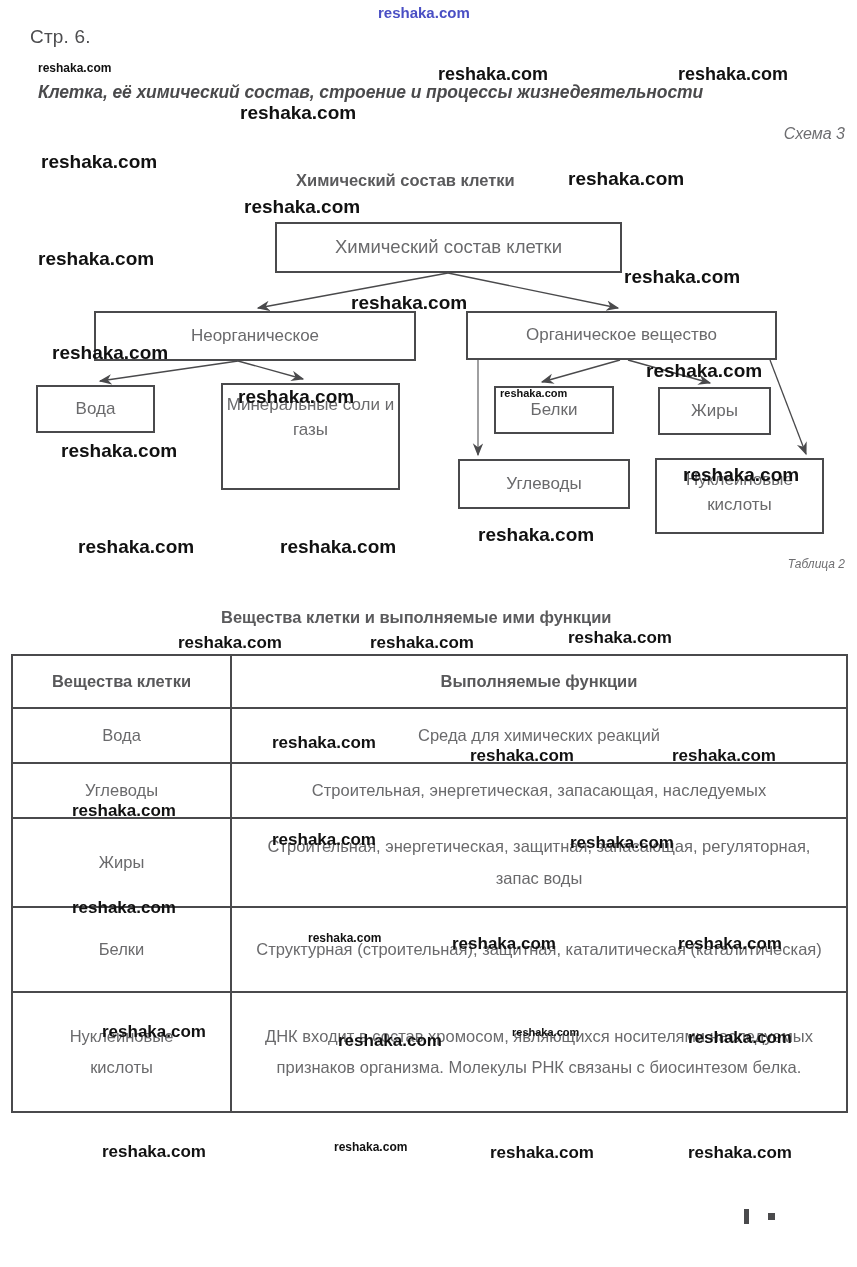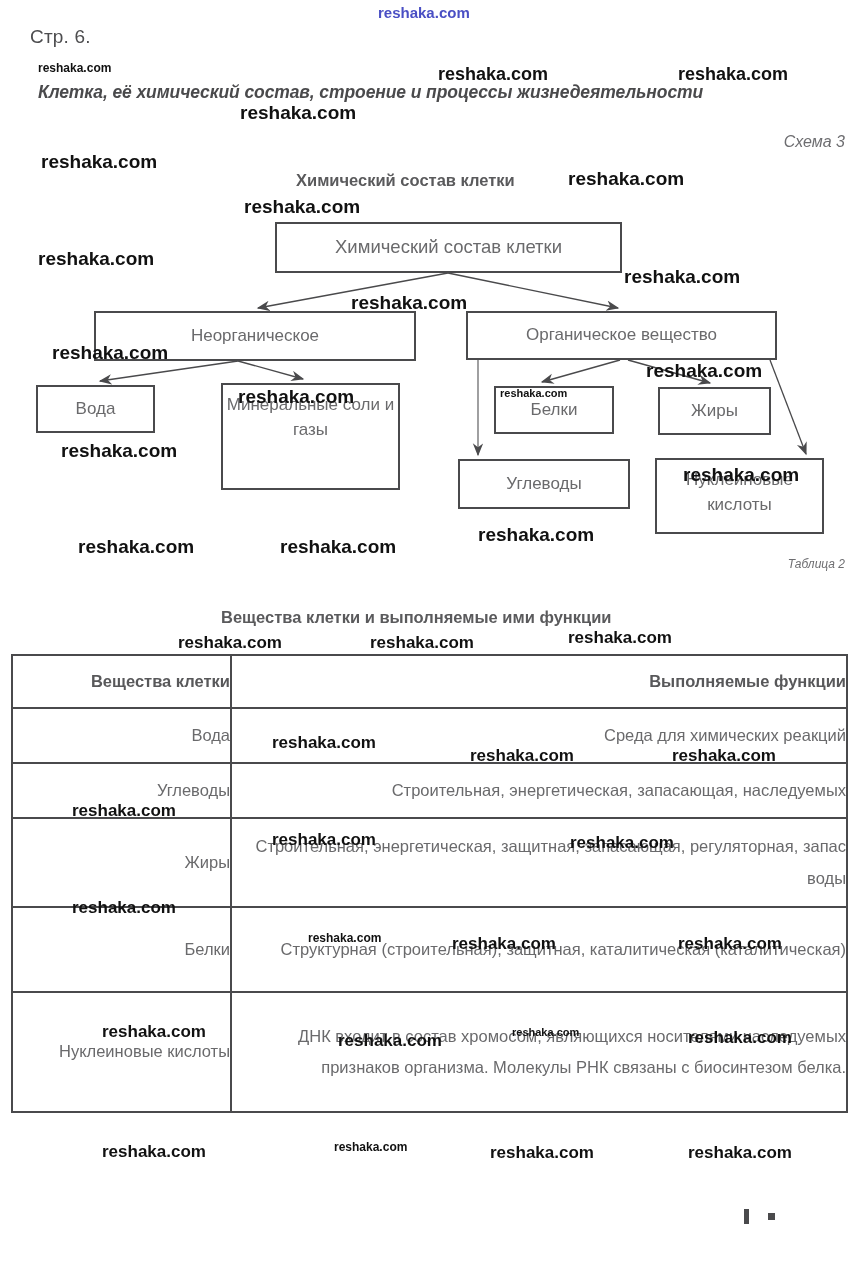--- a/index.html
+++ b/index.html
@@ -30,21 +30,21 @@
   #doc-title {
     left: 38px; top: 82px;
     font-size: 17.5px;
     font-weight: bold;
     font-style: italic;
     color: #4a4a4c;
     white-space: nowrap;
     letter-spacing: -0.1px;
   }
   #scheme-label {
-    right: 12px; top: 133px;
+    right: 12px; top: 125px;
     font-size: 16px;
     font-style: italic;
     color: #6d6d70;
   }
   #table-label {
     right: 12px; top: 557px;
     font-size: 12px;
     font-style: italic;
     color: #6d6d70;
   }
@@ -105,24 +105,24 @@
     left: 11px; top: 654px;
     width: 835px;
     border-collapse: collapse;
     table-layout: fixed;
   }
   #fn-table td, #fn-table th {
     border: 2px solid #4a4a4c;
     color: #6a6a6c;
     font-weight: normal;
     font-size: 16.5px;
-    text-align: right;
+    text-align: center;
     vertical-align: middle;
     line-height: 1.9;
-    padding: 4px 0;
+    padding: 4px 24px;
     box-sizing: border-box;
   }
   #fn-table th {
     font-weight: bold;
     color: #58585a;
     font-size: 16.5px;
   }
   #fn-table col.c1 { width: 219px; }
   #fn-table col.c2 { width: 616px; }
   .r-head td, .r-head th { height: 53px; }

